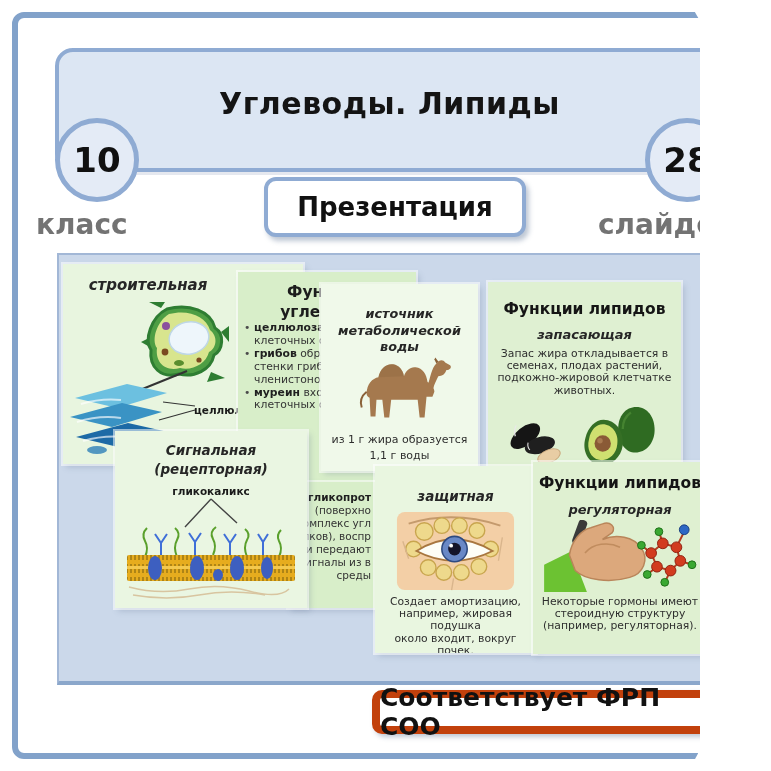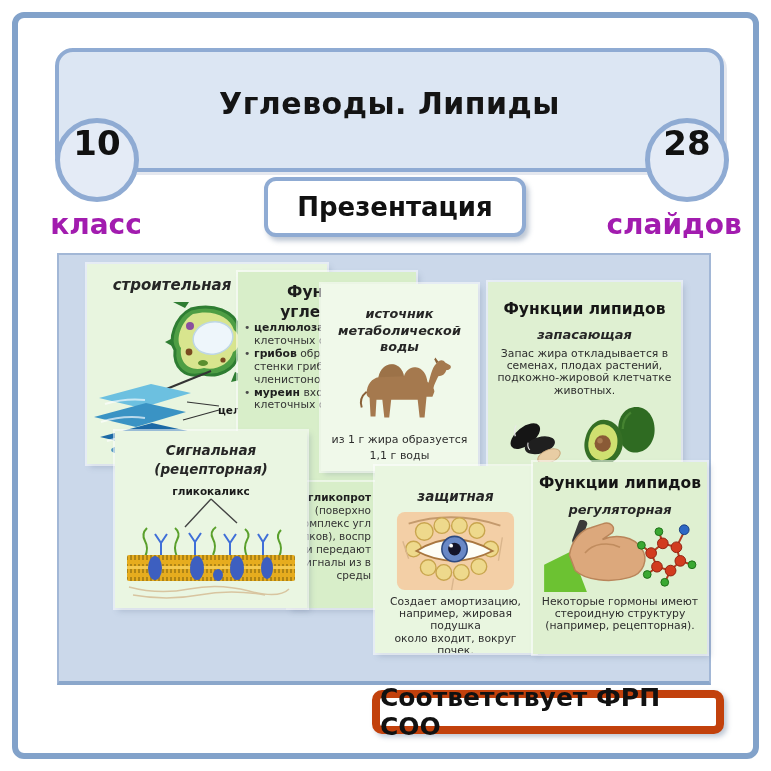--- a/index.html
+++ b/index.html
@@ -1,51 +1,51 @@
 <!DOCTYPE html>
 <html><head>
 <meta charset="utf-8">
 <style>
   * { margin:0; padding:0; box-sizing:border-box; }
   html,body { background:#ffffff; }
   body { font-family:"DejaVu Sans", sans-serif; color:#1a1a1a; }
-  .canvas { position:relative; width:771px; height:771px; background:#fff; overflow:hidden; }
+  .canvas { position:relative; width:700px; height:771px; background:#fff; overflow:hidden;border-radius:28px; }
 
   
   .frame { position:absolute; left:12px; top:12px; width:747px; height:747px;
            border:6px solid #82a2ca; border-radius:12px; }
 
   
   .header-rect { position:absolute; left:55px; top:48px; width:669px; height:124px;
                  background:#dce6f3; border:4px solid #8fabd3; border-radius:18px; z-index:2;
                  box-shadow:3px 3px 0 rgba(150,165,190,.25); }
   .page-title { position:absolute; left:0; right:0; top:34px; text-align:center;
                 font-size:30px; font-weight:bold; color:#141414; letter-spacing:.5px; }
   .num-circle { position:absolute; width:84px; height:84px; border-radius:50%;
                 background:#e4ebf6; border:5px solid #8fabd3; z-index:3;
-                display:flex; justify-content:center;
+                display:flex; align-items:center; justify-content:center;
                 font-size:34px; font-weight:bold; color:#111; }
   .c10 { left:55px; top:118px; }
   .c28 { left:645px; top:118px; }
-  .under-label { position:absolute; top:208px; font-size:28px; font-weight:bold; color:#a21caf;
-                 text-align:center; z-index:3; }
+  .under-label { position:absolute; top:208px; font-size:28px; font-weight:bold; color:#737373;
+                 z-index:3; }
   .lbl-class { left:36px; width:120px; }
   .lbl-slides { left:598px; width:152px; }
   .pres-box { position:absolute; left:264px; top:177px; width:262px; height:60px;
               background:#ffffff; border:4px solid #8fabd3; border-radius:12px; z-index:3;
               display:flex; align-items:center; justify-content:center;
               font-size:26px; font-weight:bold; color:#111;
               box-shadow:3px 4px 5px rgba(110,130,160,.45); }
 
   
   .content { position:absolute; left:57px; top:253px; width:654px; height:432px;
              background:#cbd8ea; border:2px solid #a2b7d6; border-bottom:4px solid #8ba7cb; }
   .card { position:absolute; box-shadow:0 0 0 2px rgba(255,255,255,.55), 3px 3px 6px rgba(90,110,140,.28);
           overflow:hidden; }
-  .card-a { left:4px;   top:9px;   width:240px; height:200px; background:#e8f5df; z-index:1;margin-left:24px; }
+  .card-a { left:4px;   top:9px;   width:240px; height:200px; background:#e8f5df; z-index:1; }
   .card-b { left:179px; top:17px;  width:178px; height:290px; background:#d8eec9; z-index:2; }
   .card-c { left:262px; top:29px;  width:157px; height:187px; background:#f0f9ea; z-index:3; }
   .card-d { left:429px; top:27px;  width:193px; height:196px; background:#dff0d2; z-index:2; }
   .card-e { left:56px;  top:176px; width:192px; height:177px; background:#eaf6e2; z-index:4;padding-left:24px; }
   .card-g { left:229px; top:227px; width:150px; height:126px; background:#d8eec9; z-index:3; }
   .card-p { left:316px; top:211px; width:161px; height:187px; background:#e9f6e0; z-index:5; }
   .card-f { left:474px; top:207px; width:174px; height:192px; background:#dff0d1; z-index:5; }
 
   .t-italic { font-style:italic; font-weight:bold; color:#262626; }
   .abs { position:absolute; }
@@ -319,19 +319,19 @@
             <circle cx="120" cy="12" r="4"></circle>
           <circle cx="154" cy="46" r="4"></circle>
             <circle cx="126" cy="64" r="4"></circle>
           <circle cx="108" cy="56" r="4"></circle>
         </g>
         <circle cx="146" cy="10" r="5" fill="#2d68c4" stroke="#1a3f80"></circle>
       </svg>
       <div class="abs ctr body-s f-body">
         <div>Некоторые гормоны имеют</div>
         <div>стероидную структуру</div>
-        <div>(например, рецепторная).</div>
+        <div>(например, регуляторная).</div>
       </div>
     </div>
   </div>
 
   <div class="frp-box">Соответствует ФРП СОО</div>
 </div>
 
 </body></html>

